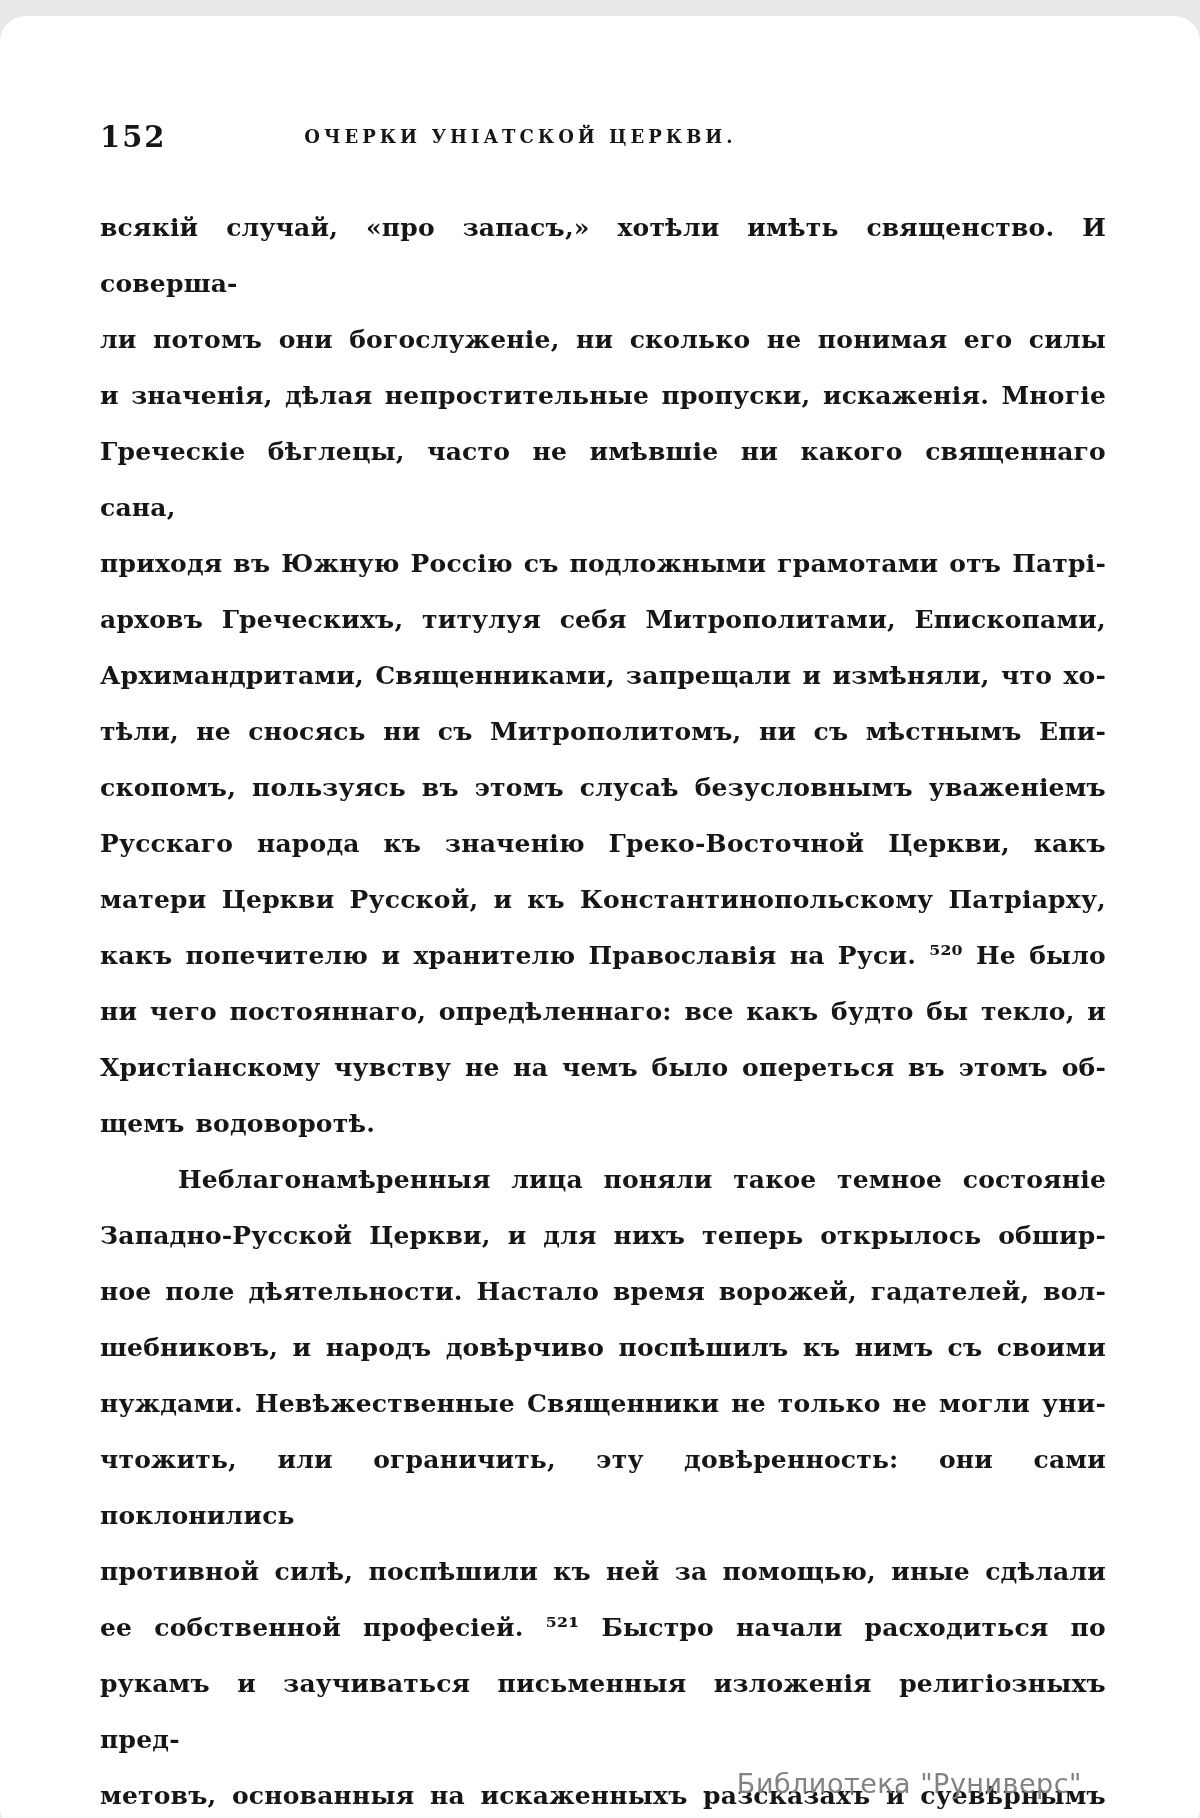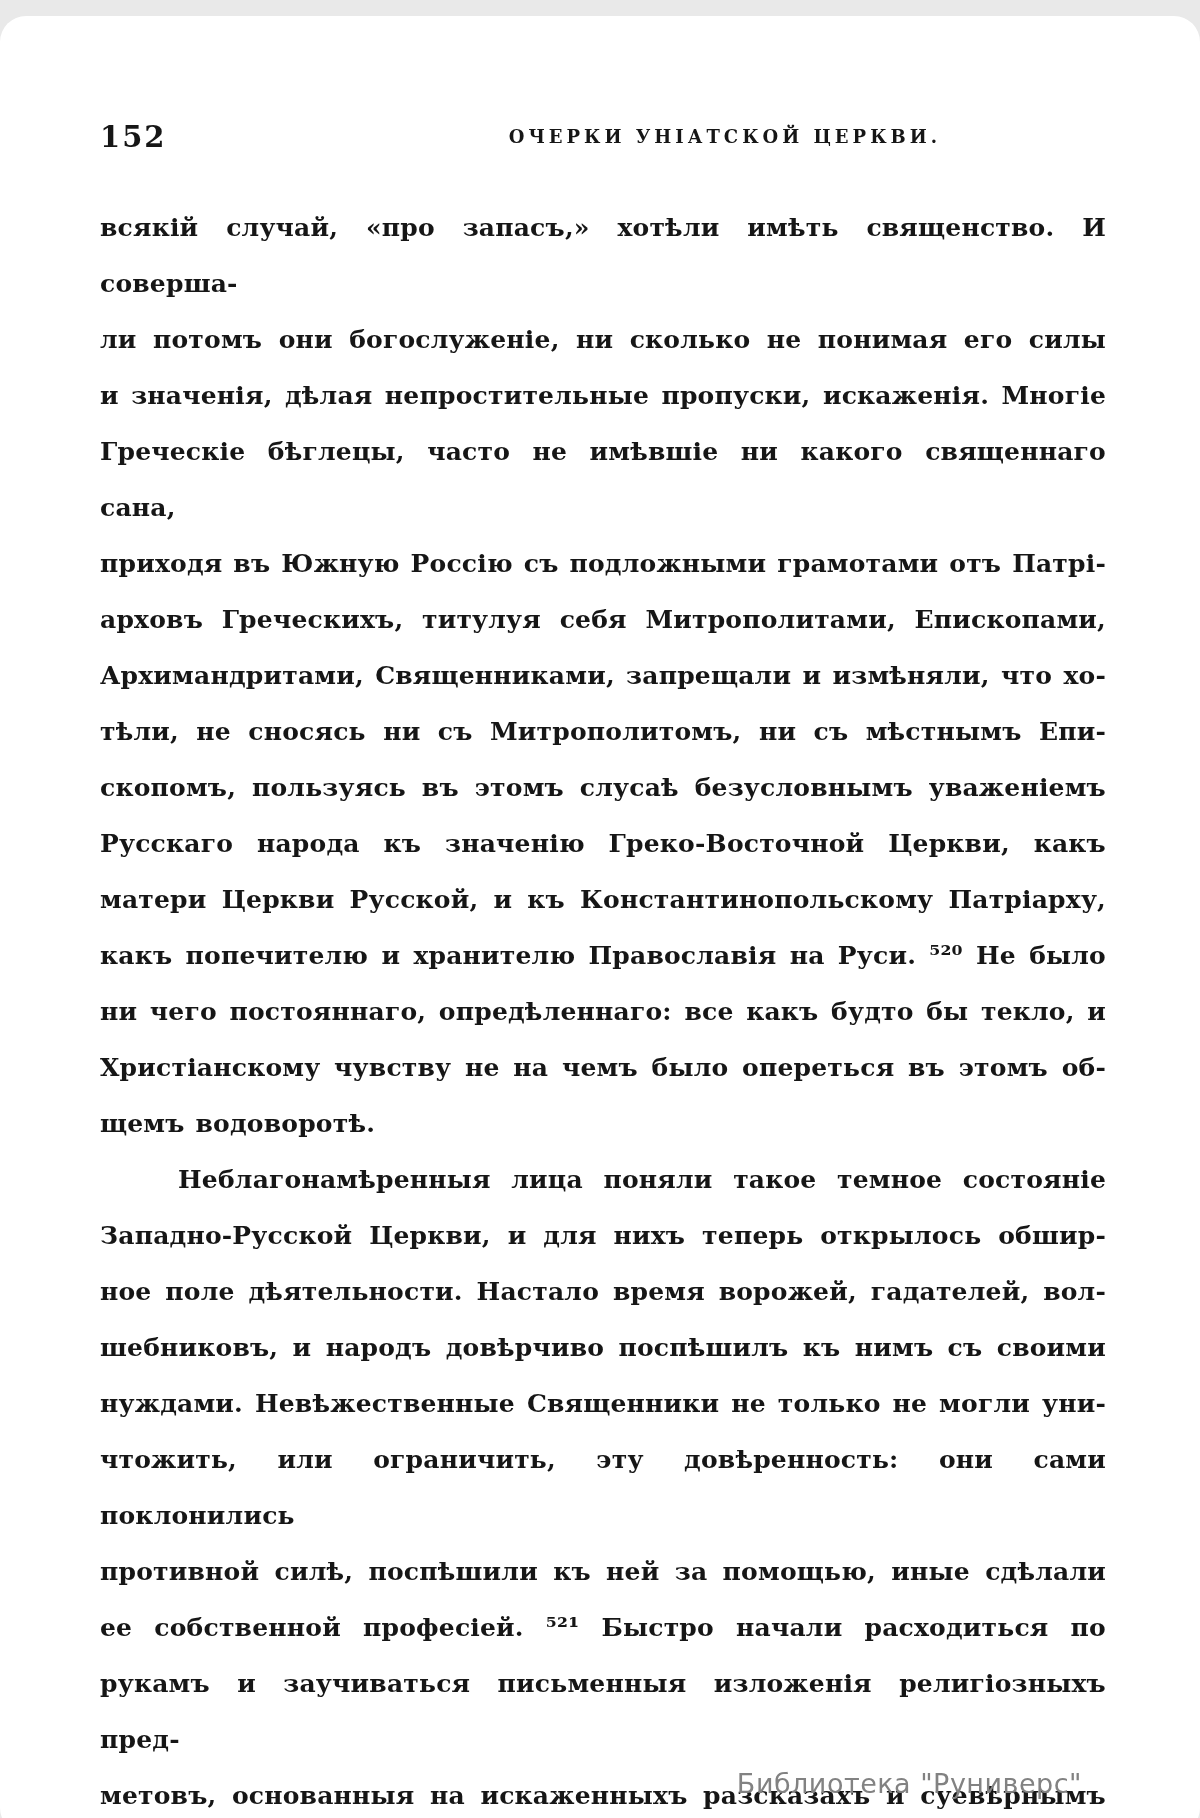--- a/index.html
+++ b/index.html
@@ -32,21 +32,21 @@
     font-size: 29px;
     font-weight: 700;
     letter-spacing: 2px;
   }
   .running-title {
     position: absolute;
     left: 0;
     right: 165px;
     top: 8px;
     margin: 0;
-    text-align: right;
+    text-align: center;
     font-size: 18px;
     font-weight: 700;
     letter-spacing: 4px;
     white-space: nowrap;
   }
   .text-column {
     position: absolute;
     left: 100px;
     top: 184px;
     width: 1006px;

